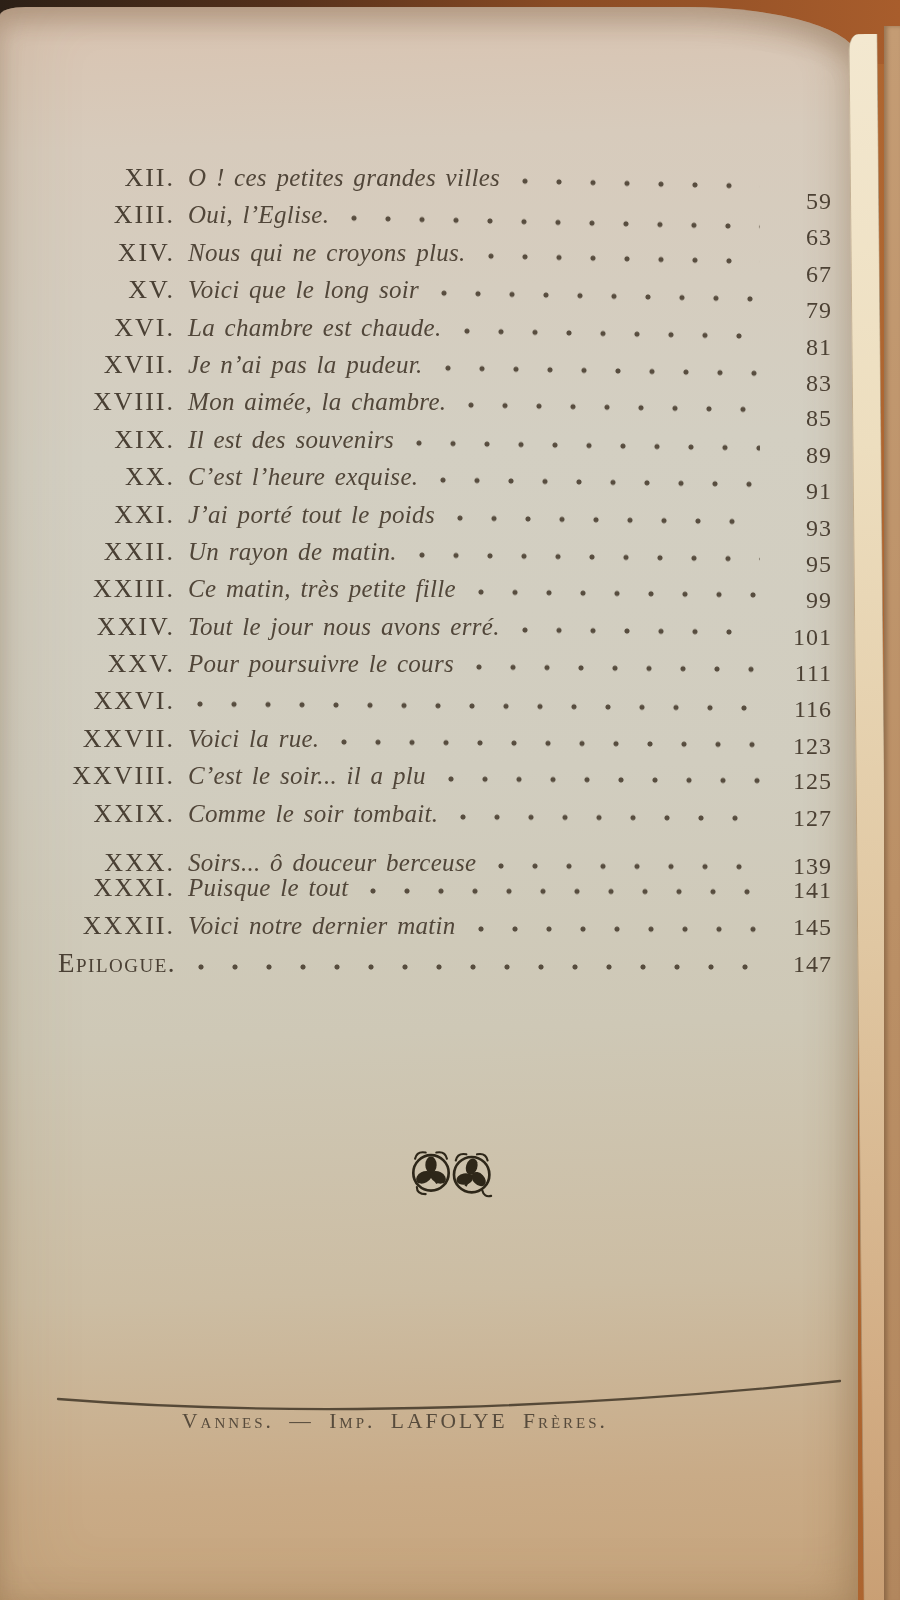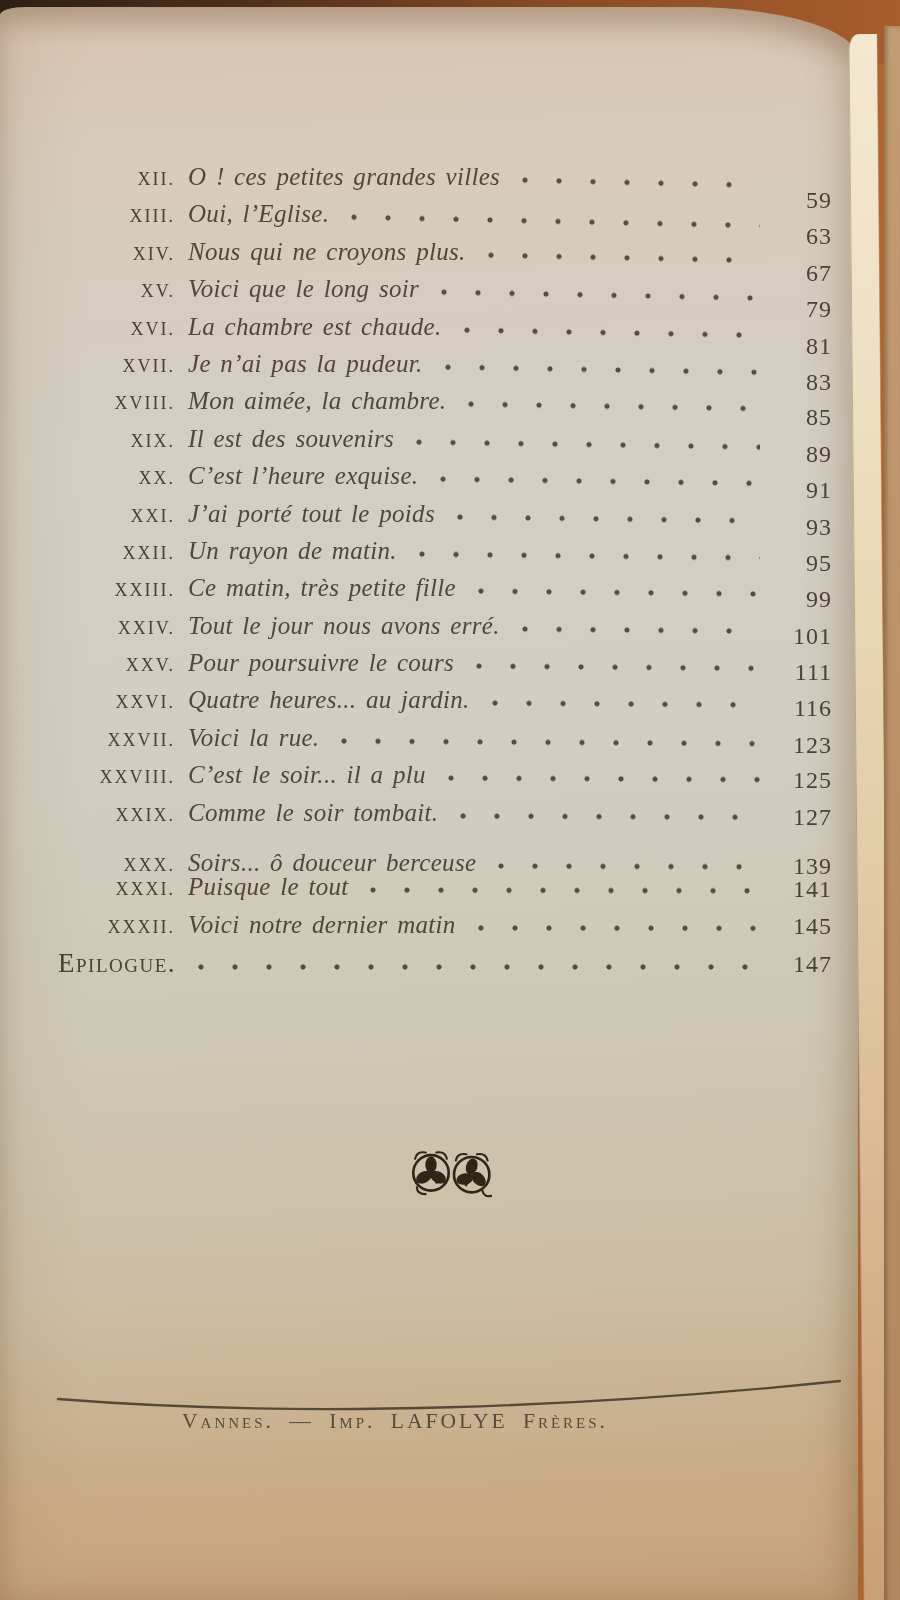--- a/index.html
+++ b/index.html
@@ -46,21 +46,21 @@
 
   
   .toc{
     position:absolute;left:58px;top:156px;width:774px;
     color:#4e4336;
   }
   .row{
     display:flex;align-items:baseline;height:37.4px;white-space:nowrap;
   }
   .num{
-    flex:0 0 117px;text-align:right;font-size:18px;letter-spacing:2px;
+    flex:0 0 117px;text-align:right;font-size:26px;letter-spacing:2px;
     color:#4a4034;
   }
   .title{
     font-style:italic;font-size:25px;margin-left:13px;
     word-spacing:3px;letter-spacing:.3px;color:#514639;
   }
   .epi{
     font-variant:small-caps;font-size:27px;letter-spacing:1.5px;color:#4a4034;
   }
   .leader{
@@ -173,21 +173,20 @@
           <span class="pnum" style="transform: translateY(9.8px);">101</span>
         </div>
         <div class="row">
           <span class="num">XXV.</span>
           <span class="title">Pour poursuivre le cours</span>
           <span class="leader" style="transform: rotate(0.48deg);"></span>
           <span class="pnum" style="transform: translateY(8.7px);">111</span>
         </div>
         <div class="row">
           <span class="num">XXVI.</span>
-          <span class="title">Quatre heures... au jardin.</span>
           <span class="leader" style="transform: rotate(0.42deg);"></span>
           <span class="pnum" style="transform: translateY(7.6px);">116</span>
         </div>
         <div class="row">
           <span class="num">XXVII.</span>
           <span class="title">Voici la rue.</span>
           <span class="leader" style="transform: rotate(0.36deg);"></span>
           <span class="pnum" style="transform: translateY(6.5px);">123</span>
         </div>
         <div class="row">

